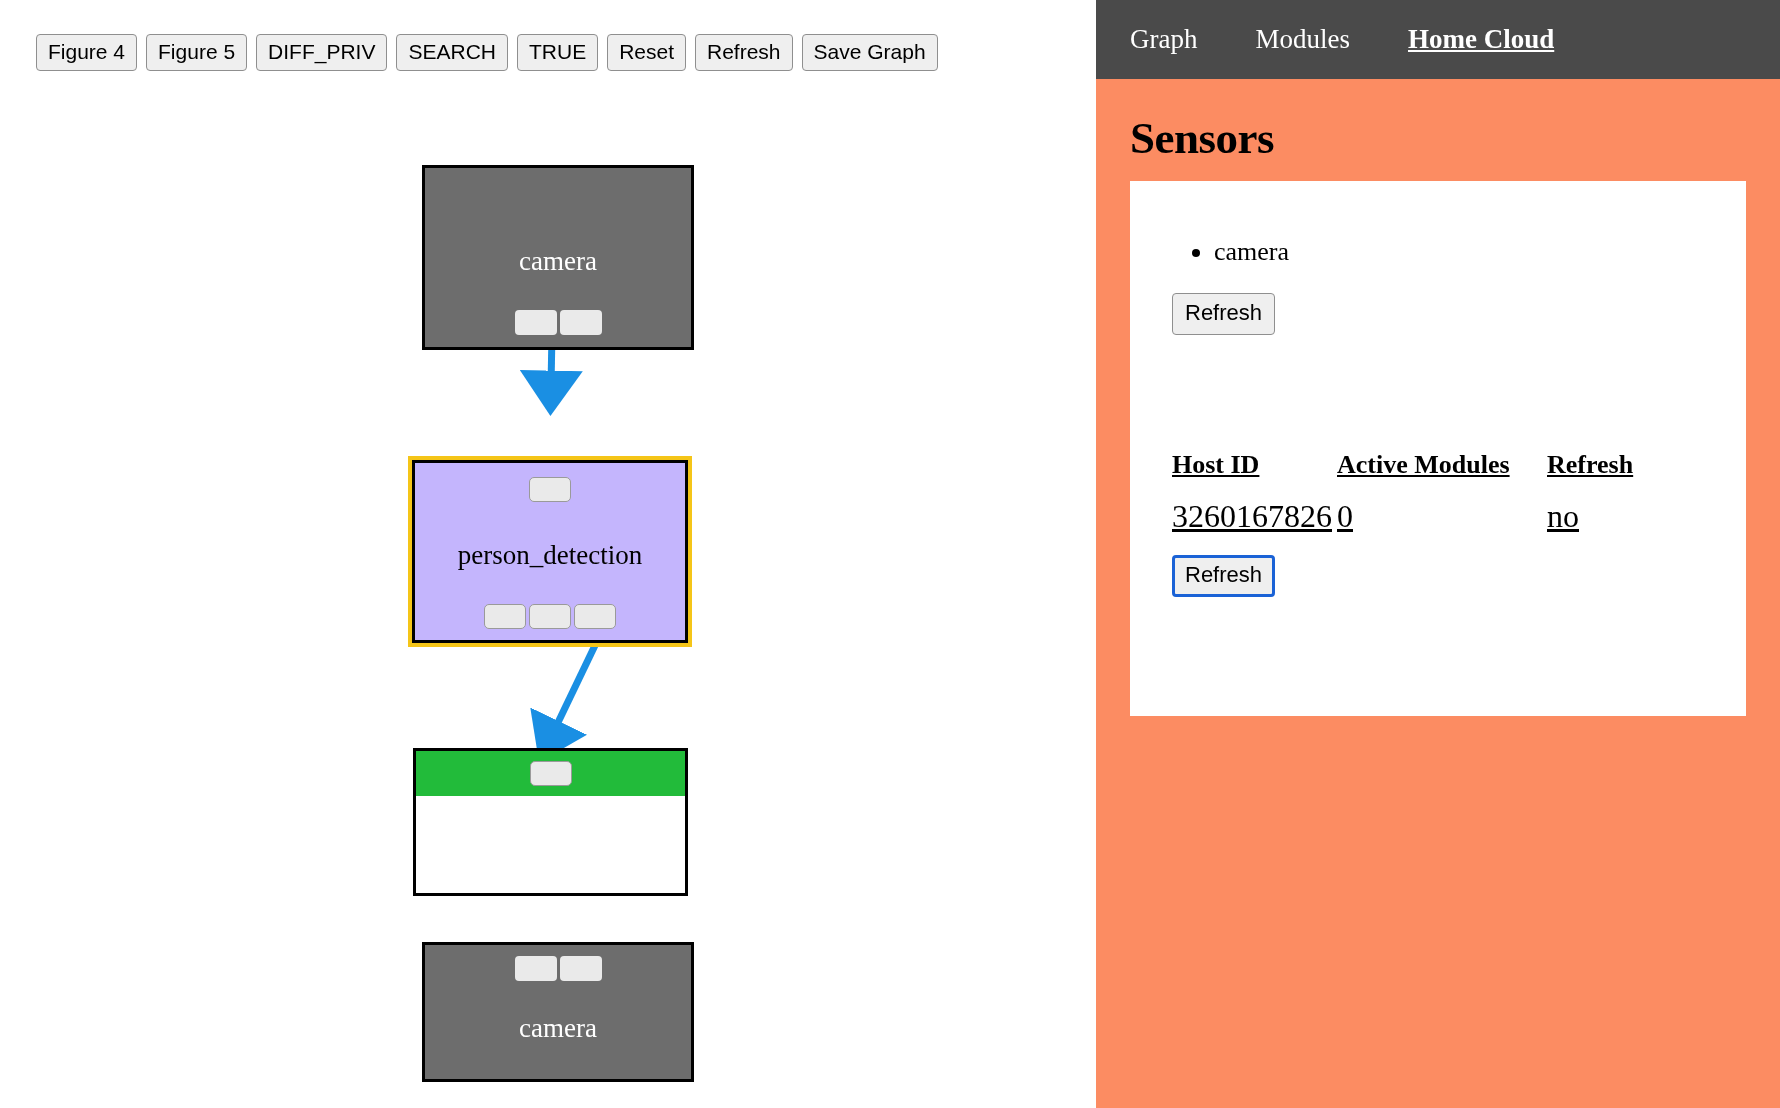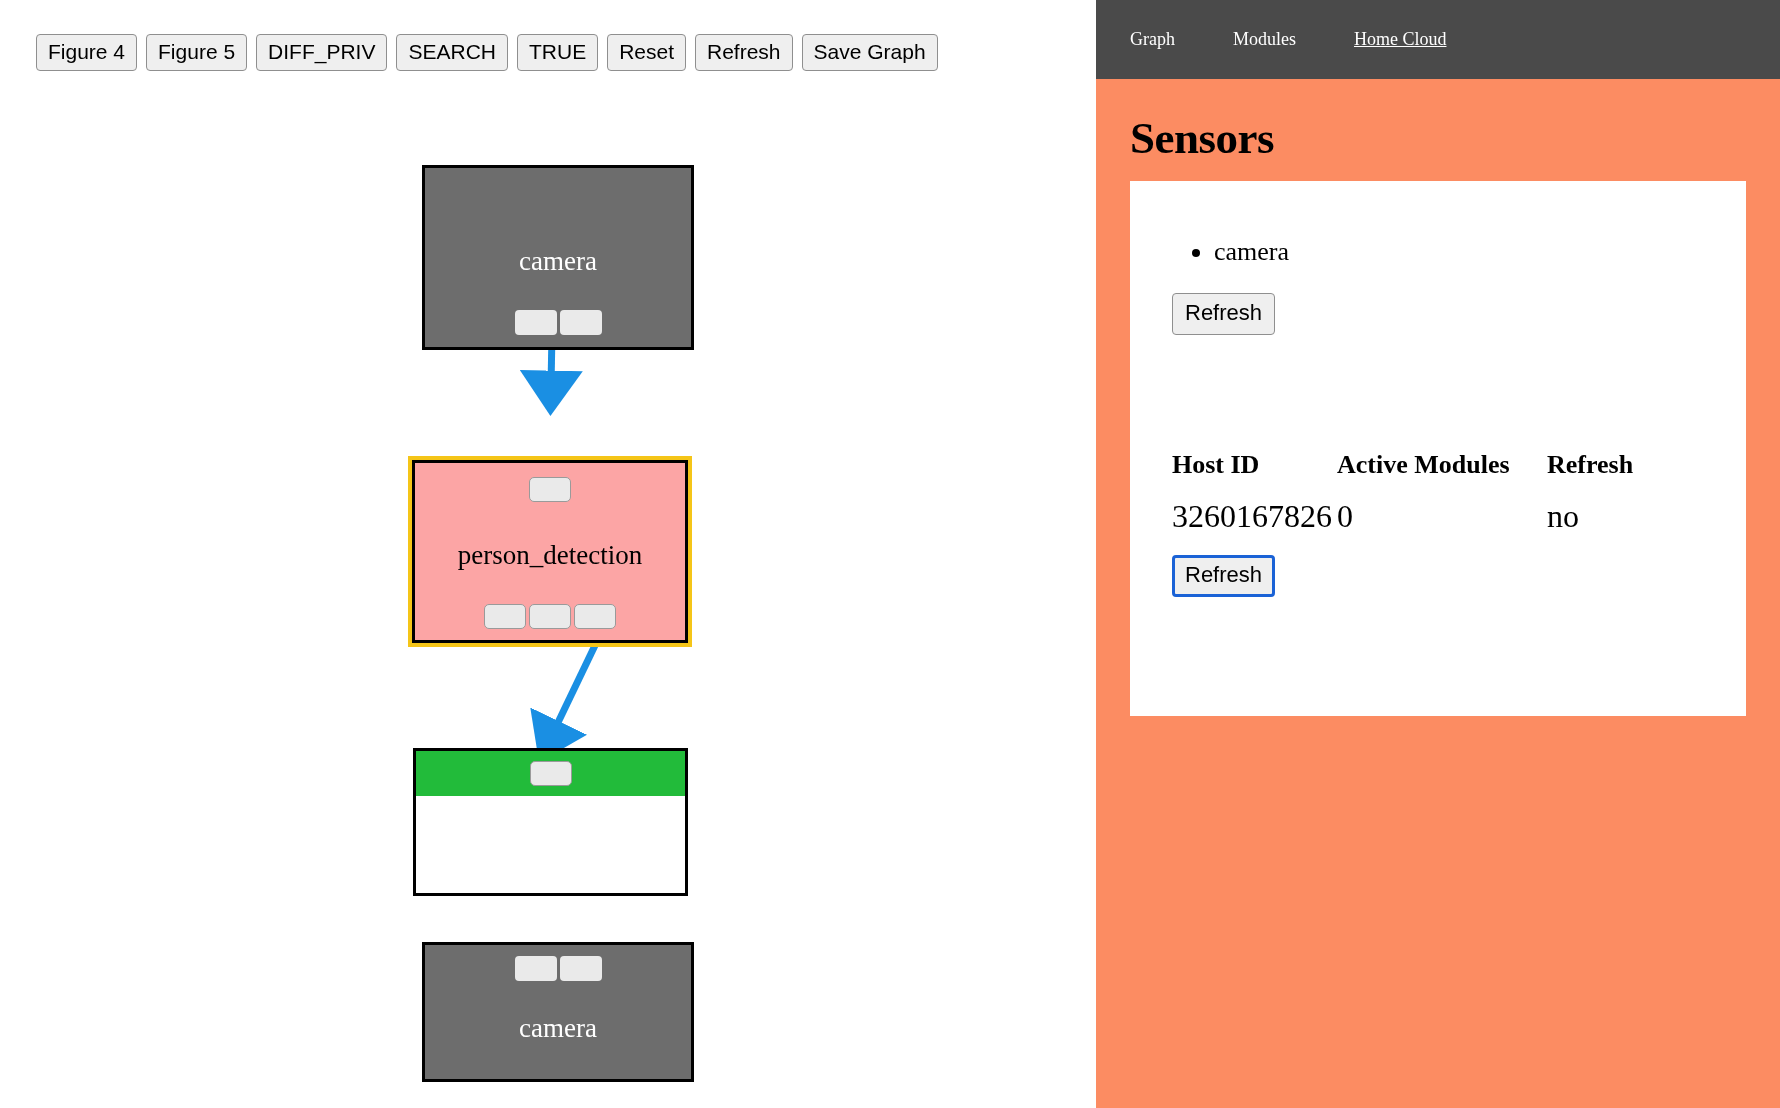--- a/index.html
+++ b/index.html
@@ -63,21 +63,21 @@
     background: #eaeaea;
     border: 1px solid #9a9a9a;
     border-radius: 5px;
     cursor: pointer;
     padding: 0;
   }
   .port-btn.plain { border: none; border-radius: 4px; }
 
   
   #node-person-detection {
-    background: #fca5a5;
+    background: #c4b5fd;
     border: 3px solid #000000;
     outline: 4px solid #f5c518;
   }
   
   #node-differential-privacy { background: #ffffff; }
   .green-header {
     position: absolute; left: 0; top: 0; width: 100%; height: 45px;
     background: #22bb3a;
   }
 
@@ -89,40 +89,40 @@
   }
   #navbar {
     height: 79px; width: 100%;
     background: #4a4a4a;
     display: flex; align-items: center;
     padding-left: 34px;
     gap: 0px;
   }
   .nav-link {
     color: #ffffff;
-    font-size: 18px;
+    font-size: 27px;
     margin-right: 58px;
     text-decoration: none;
     cursor: pointer;
     white-space: nowrap;
   }
-  .nav-link.active { font-weight: normal; text-decoration: underline; }
+  .nav-link.active { font-weight: bold; text-decoration: underline; }
 
   #cloud-body { padding: 0 34px; }
   .section-title {
     font-size: 45px; font-weight: bold; color: #000000;
     margin: 33px 0 17px 0;
     letter-spacing: -0.5px;
   }
   .card {
     background: #ffffff;
     padding: 30px 42px;
   }
   #sensors-card { height: 223px; }
-  #hosts-card   { height: 312px; }
+  #hosts-card   { height: 312px; text-decoration: underline; }
 
   .bullet-list { margin: 26px 0 0 0; padding-left: 42px; }
   .bullet-list li { font-size: 26px; color: #000000; margin-bottom: 6px; }
 
   .refresh-btn {
     font-family: "Liberation Sans", sans-serif;
     font-size: 22px;
     background: #efefef;
     border: 1px solid #8f8f8f;
     border-radius: 4px;

